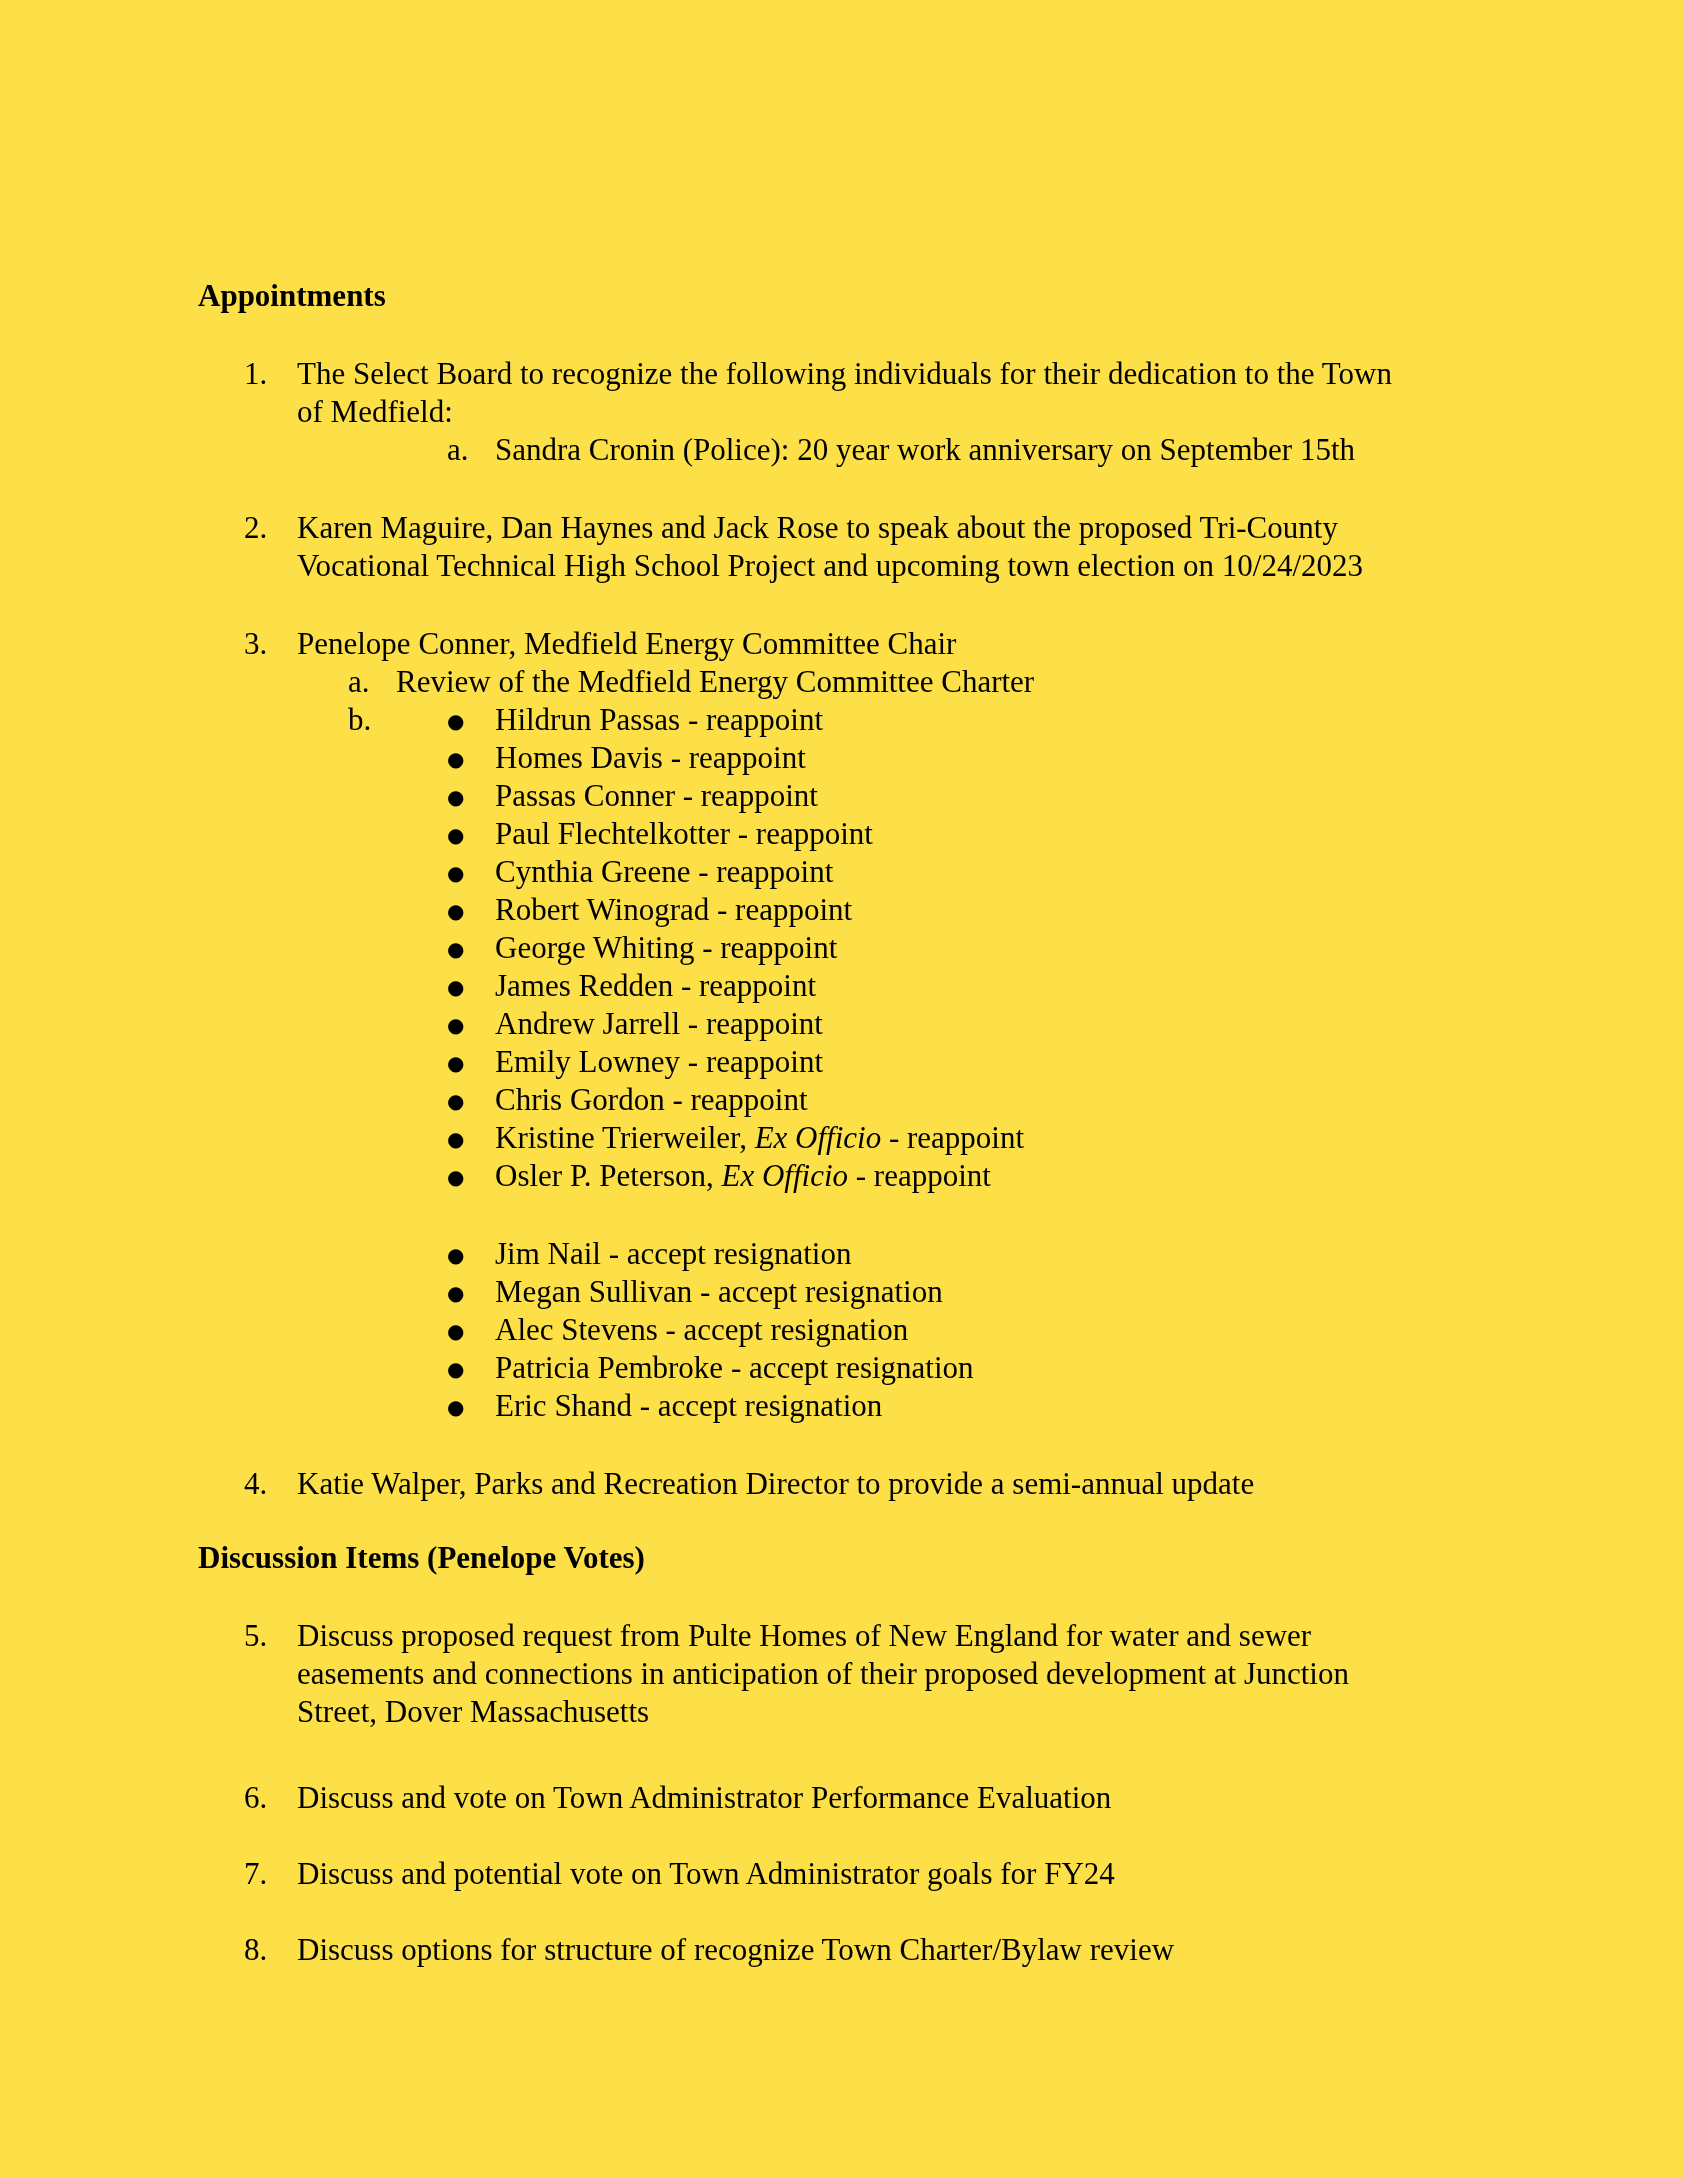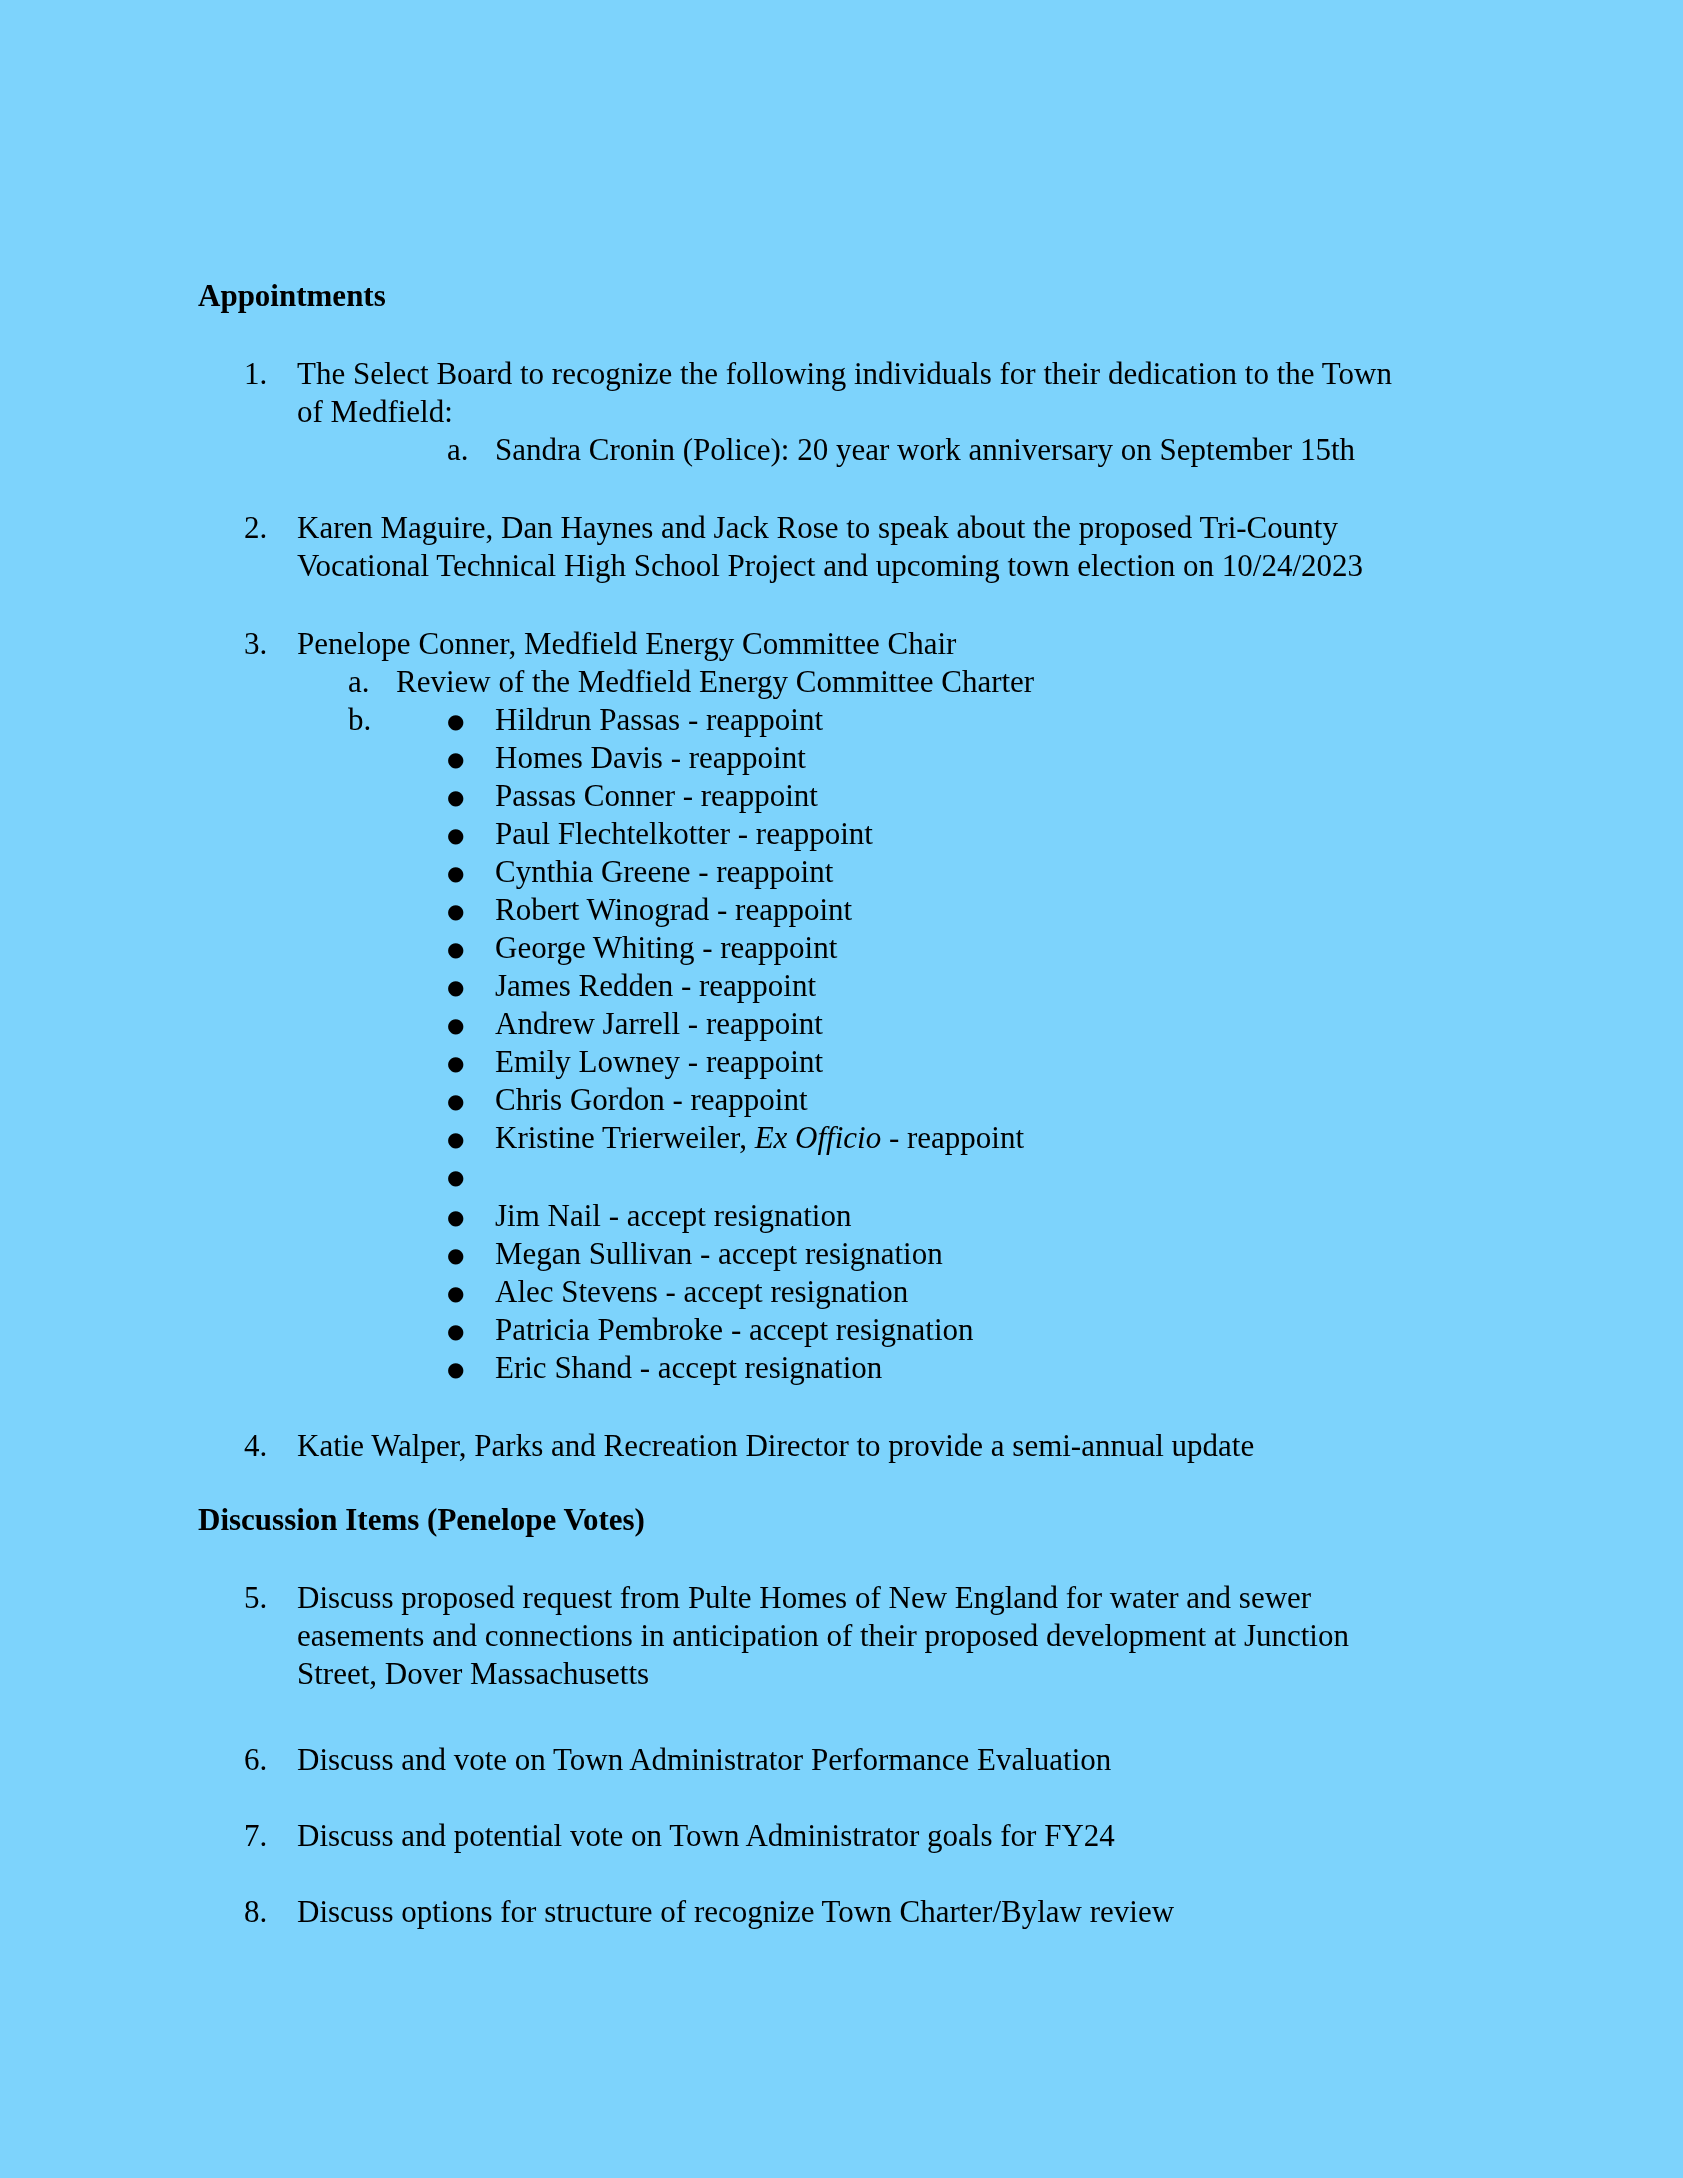--- a/index.html
+++ b/index.html
@@ -1,19 +1,19 @@
 <!DOCTYPE html>
 <html><head>
 <meta charset="utf-8">
 <style>
   html,body { margin:0; padding:0; background:#ffffff; }
   .doc {
     width:1683px; height:2178px;
     box-sizing:border-box;
-    background:#7dd3fc;
+    background:#fde047;
     padding:277px 158px 0 198px;
     font-family:"Liberation Serif", serif;
     font-size:31px;
     line-height:38px;
     color:#000000;
     overflow:hidden;
   }
   .h { font-size:31px; font-weight:700; margin:0; line-height:38px; }
   .h2top { margin-top:36px; }
   .item { position:relative; }
@@ -109,20 +109,21 @@
   <div class="item lvl3">
     <span class="marker bm">●</span>
     <span class="txt">Chris Gordon - reappoint</span>
   </div>
   <div class="item lvl3">
     <span class="marker bm">●</span>
     <span class="txt"><span>Kristine Trierweiler, </span><em>Ex Officio</em><span> - reappoint</span></span>
   </div>
   <div class="item lvl3">
     <span class="marker bm">●</span>
+    <span class="txt"><span>Osler P. Peterson, </span><em>Ex Officio</em><span> - reappoint</span></span>
   </div>
 
   <div class="item lvl3 mt40">
     <span class="marker bm">●</span>
     <span class="txt">Jim Nail - accept resignation</span>
   </div>
   <div class="item lvl3">
     <span class="marker bm">●</span>
     <span class="txt">Megan Sullivan - accept resignation</span>
   </div>

